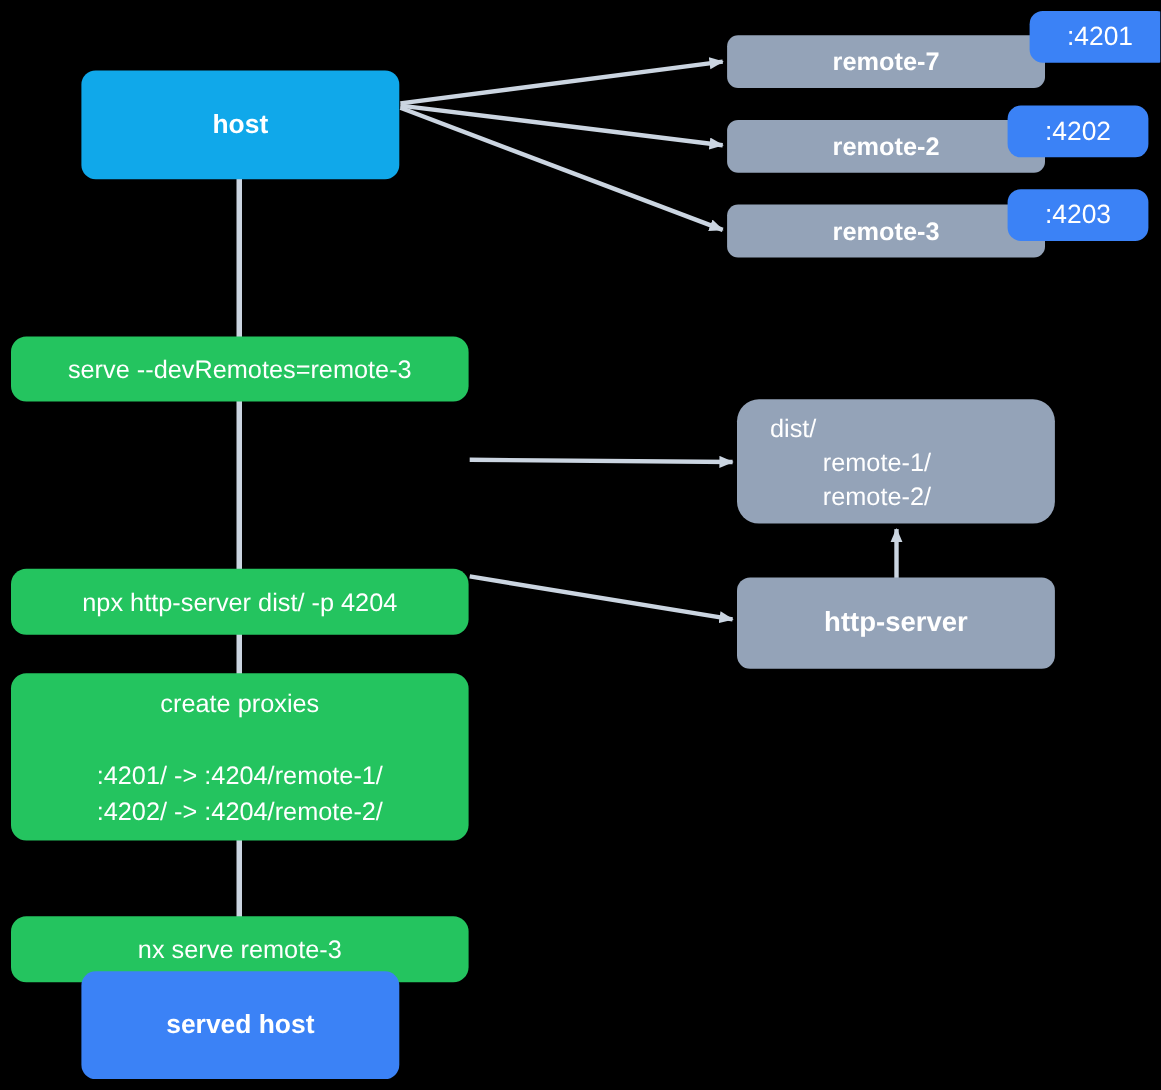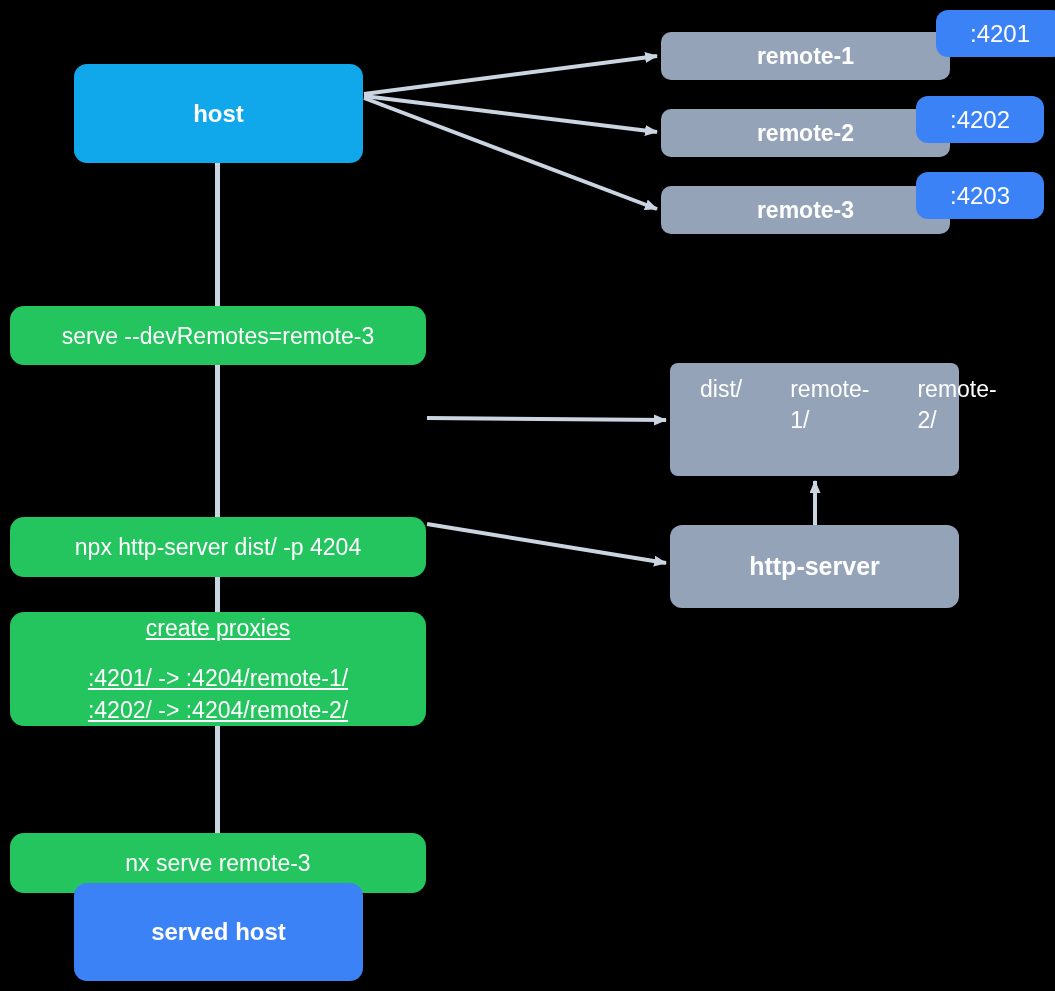--- a/index.html
+++ b/index.html
@@ -58,29 +58,29 @@
   .cmd{
     left:10px;width:416px;
     background:var(--command-fill);border-radius:14px;
     font-size:23px;line-height:32px;
     flex-direction:column;
     margin-top:24px;
   }
   .cmd-serve{top:282px;height:59px;}
   .cmd-build{top:377px;height:80px;}
   .cmd-http{top:493px;height:60px;}
-  .cmd-proxies{top:588px;height:114px;justify-content:flex-start;text-decoration:underline;}
+  .cmd-proxies{top:588px;height:152px;justify-content:flex-start;padding-top:11px;}
   .cmd-proxies .spacer{height:34px;}
   .cmd-nxserve{top:809px;height:60px;}
 
   .dist{
     left:670px;top:363px;width:289px;height:113px;
-    background:var(--remote-fill);border-radius:8px;
+    background:var(--remote-fill);border-radius:20px;
     font-size:23px;line-height:31px;
-    flex-direction:row;align-items:flex-start;justify-content:flex-start;
+    flex-direction:column;align-items:flex-start;justify-content:flex-start;
     padding:11px 0 0 30px;text-align:left;
   }
   .dist .indent{padding-left:48px;}
   .httpserver{
     left:670px;top:525px;width:289px;height:83px;
     background:var(--remote-fill);border-radius:12px;
     font-weight:bold;font-size:25px;
   }
   .served{
     left:74px;top:883px;width:289px;height:98px;
@@ -106,21 +106,21 @@
     <line class="wire" x1="427" y1="418" x2="666" y2="420" stroke-width="4" marker-end="url(#arrow)"></line>
     <line class="wire" x1="427" y1="524" x2="666" y2="563" stroke-width="4" marker-end="url(#arrow)"></line>
     <line class="wire" x1="815" y1="527" x2="815" y2="481" stroke-width="4" marker-end="url(#arrow)"></line>
   </svg>
 
   <div class="node host">
     <span>host</span>
   </div>
 
   <div class="node remote remote-1">
-    <span>remote-1</span>
+    <span>remote-7</span>
   </div>
   <div class="node remote remote-2">
     <span>remote-2</span>
   </div>
   <div class="node remote remote-3">
     <span>remote-3</span>
   </div>
 
   <div class="node badge badge-1">
     <span>:4201</span>

